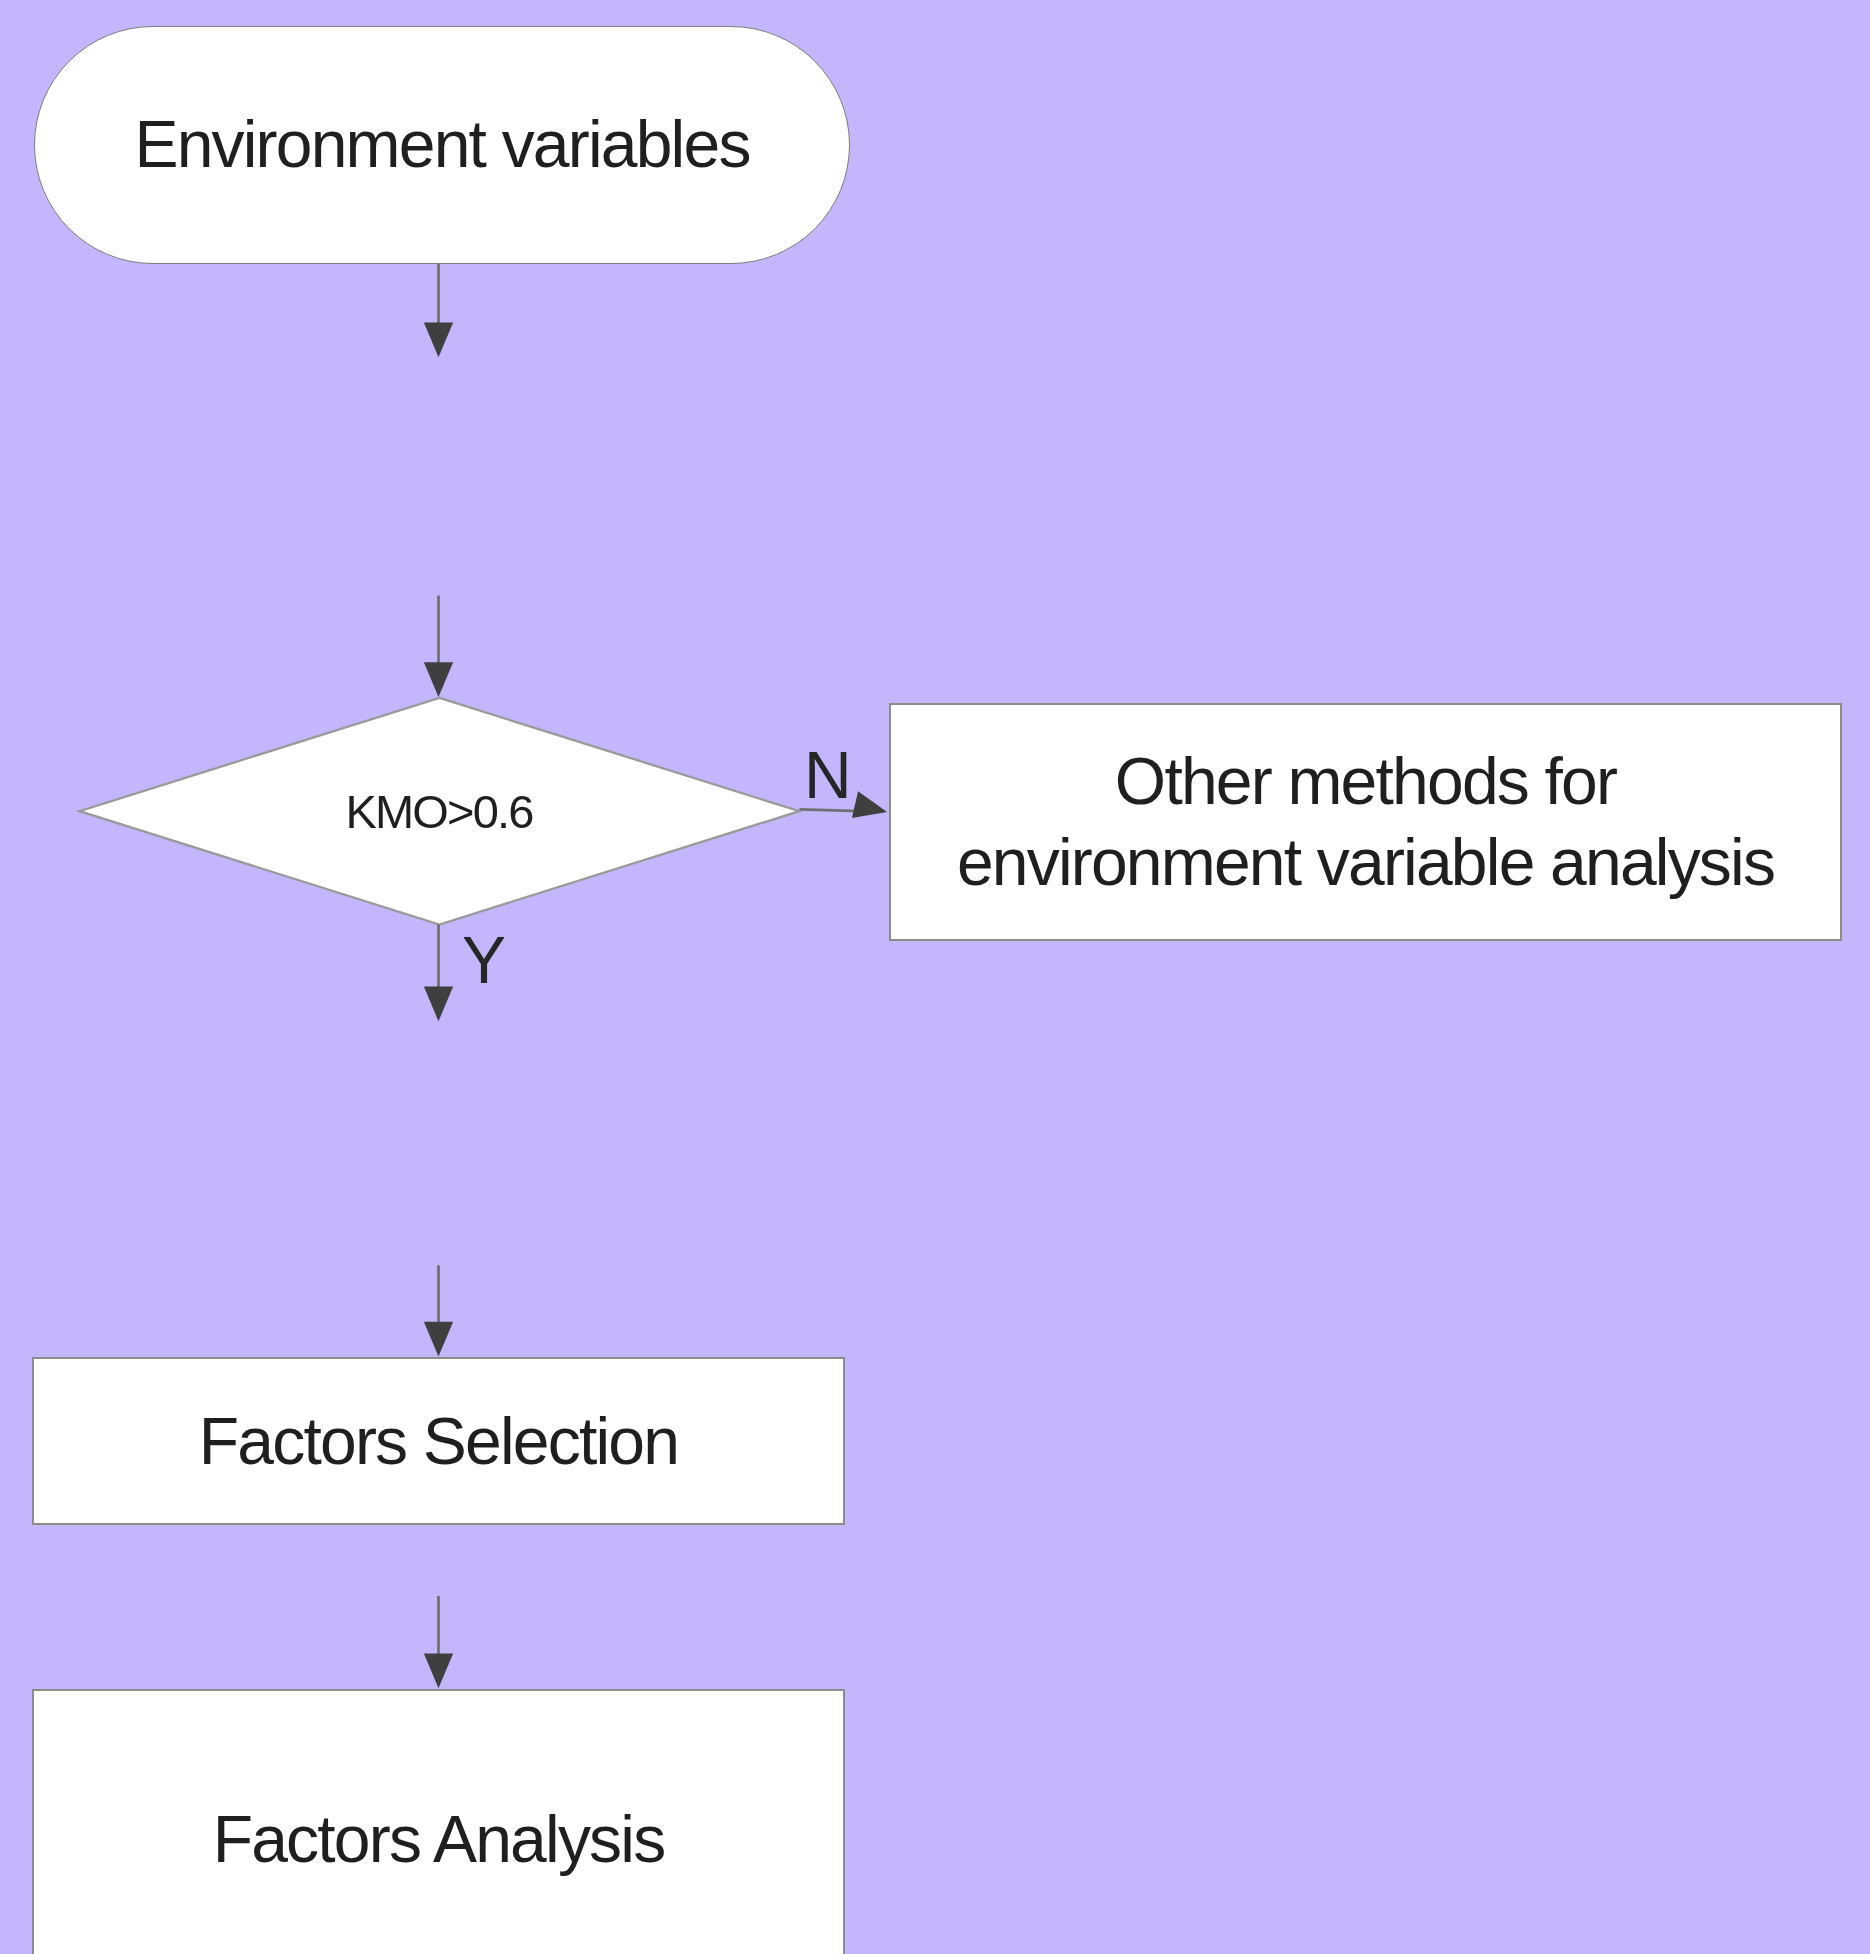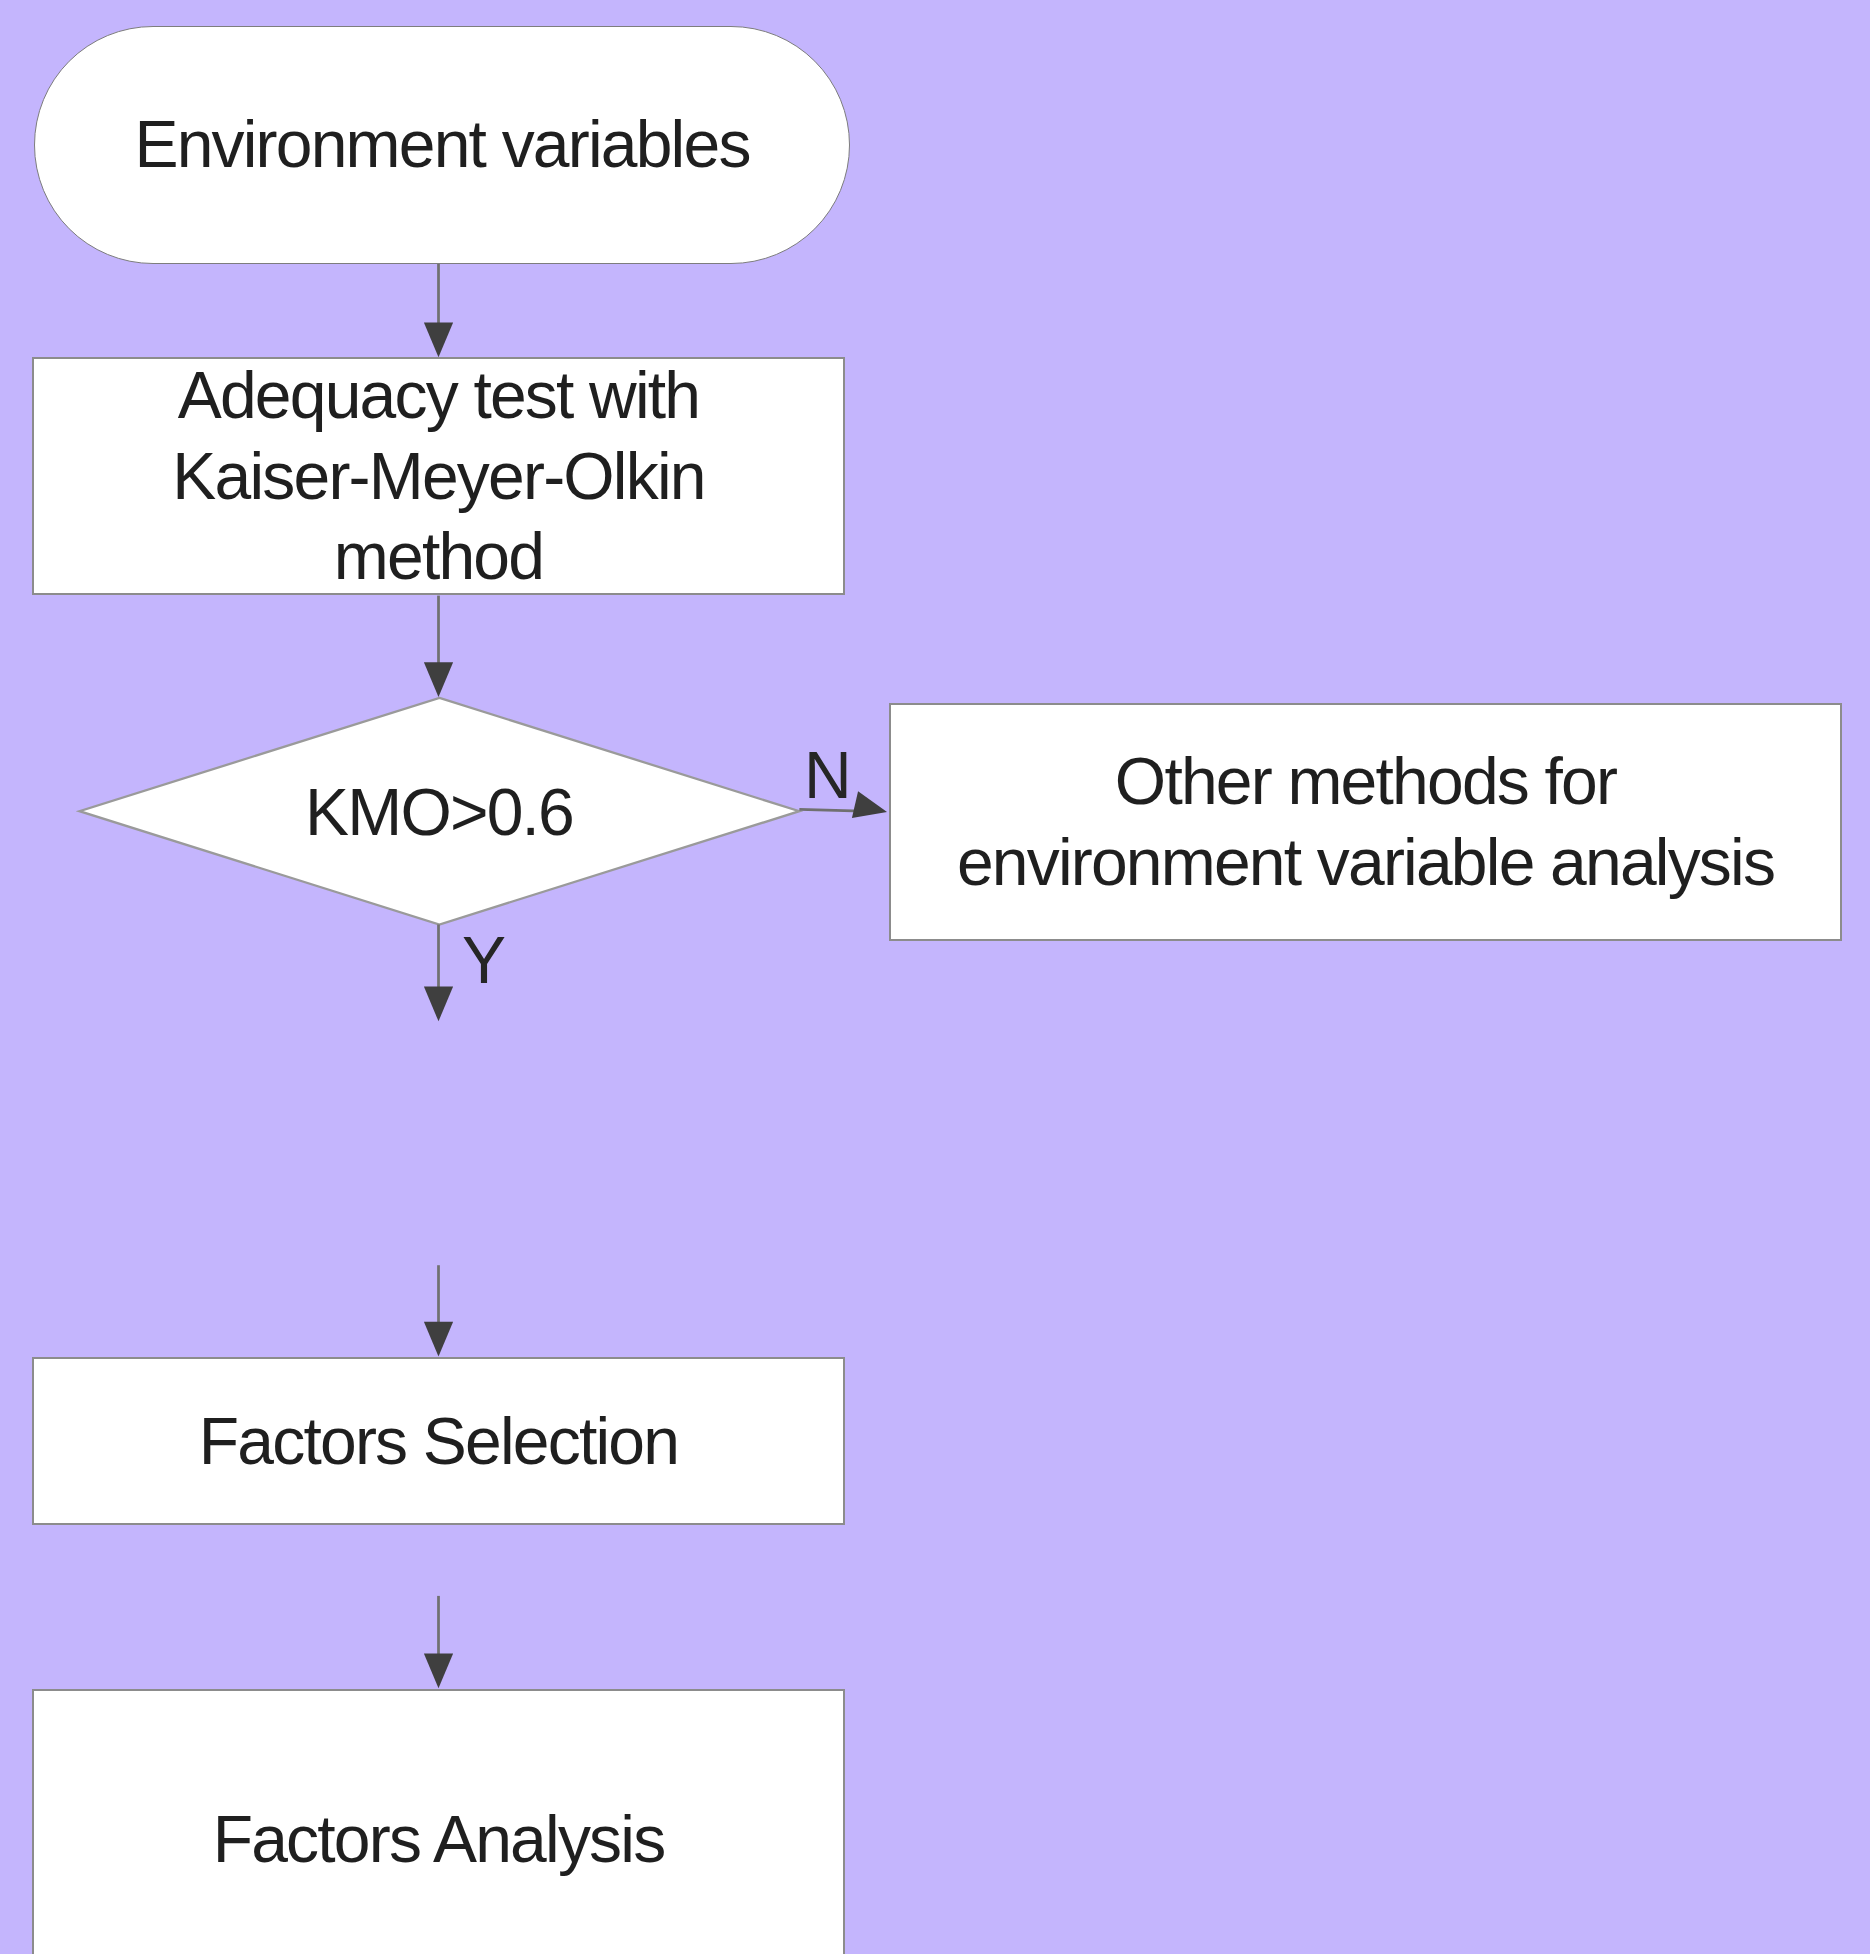--- a/index.html
+++ b/index.html
@@ -42,21 +42,21 @@
     border-radius: 121px;
     border-color: #7d7d7d;
     border-width: 1.8px;
   }
   .decision-label {
     position: absolute;
     display: flex;
     align-items: center;
     justify-content: center;
     text-align: center;
-    font-size: 66px;
+    font-size: 47px;
     letter-spacing: -1.8px;
     background: transparent;
     border: none;
     color: #1f1f1f;
   }
   .edge-label {
     position: absolute;
     font-size: 66px;
     letter-spacing: -0.9px;
     color: #262626;
@@ -113,23 +113,20 @@
     </g>
 
     <g>
       <line class="conn-line" x1="480" y1="1747" x2="480" y2="1812"></line>
       <polygon class="head" points="480,1848 464,1810 496,1810"></polygon>
     </g>
   </svg>
 
   <div class="node terminator n-start">Environment variables</div>
 
-  <div class="node n-adequacy">Adequacy test with
-Kaiser-Meyer-Olkin
-method</div>
 
   <div class="decision-label n-decision">KMO&gt;0.6</div>
 
   <div class="node n-other">Other methods for
 environment variable analysis</div>
 
 
   <div class="node n-selection">Factors Selection</div>
 
   <div class="node n-analysis">Factors Analysis</div>

